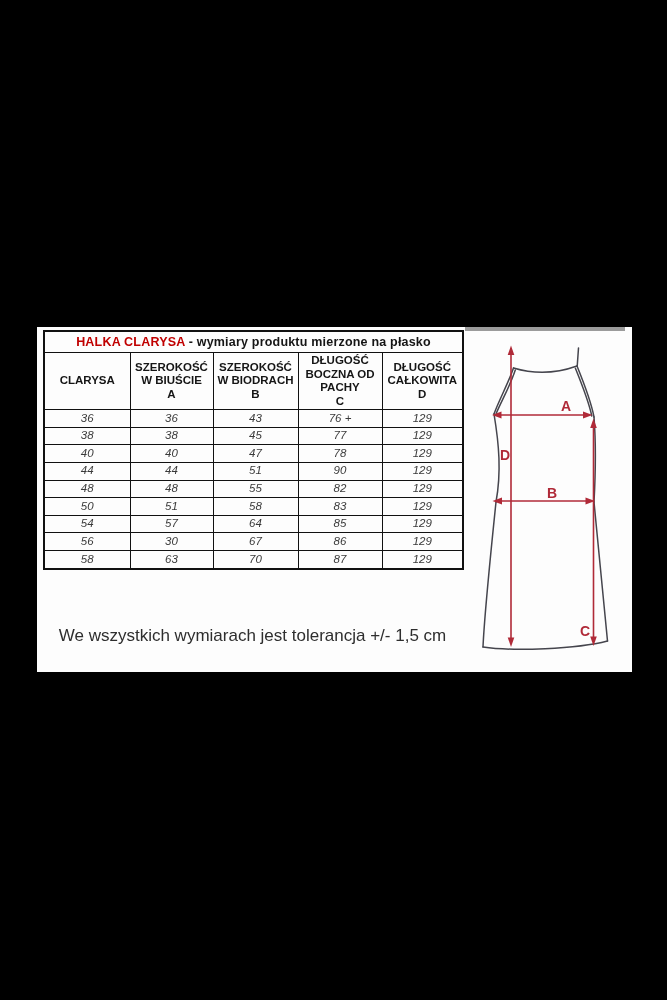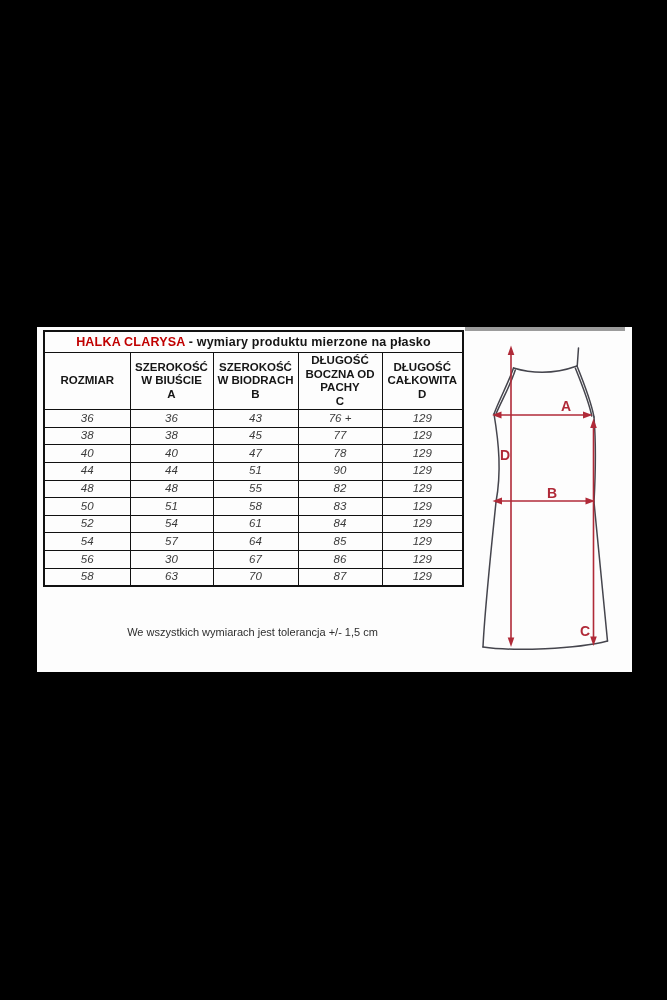--- a/index.html
+++ b/index.html
@@ -38,21 +38,21 @@
     height:56px;font-weight:bold;font-size:11.5px;line-height:13.5px;
     color:var(--head-text,#151515);
   }
   .size-table tbody td{
     height:16.65px;font-size:11.5px;line-height:1;
     color:var(--data-text,#3a3a3a);
     font-style:italic;
   }
   .footnote{
     position:absolute;left:6px;top:299px;width:419px;
-    text-align:center;font-size:11px;color:var(--note-text,#2e2e2e);
+    text-align:center;font-size:17px;color:var(--note-text,#2e2e2e);
   }
   
   svg.dress{position:absolute;left:428px;top:3px;}
   .outline{fill:none;stroke:var(--outline-gray,#45454d);stroke-width:1.5;stroke-linecap:round;}
   .mline{stroke:var(--arrow-red,#b02a38);stroke-width:1.6;}
   .ahead{fill:var(--arrow-red,#b02a38);stroke:none;}
   .mlabel{fill:var(--arrow-red,#b02a38);font-family:"Liberation Sans",sans-serif;
           font-weight:bold;font-size:14px;text-anchor:middle;}
 </style>
 </head>
@@ -68,21 +68,21 @@
           <col style="width:83px">
           <col style="width:85px">
         <col style="width:84px">
           <col style="width:81px">
       </colgroup>
       <thead>
         <tr>
           <td class="title-cell" colspan="5"><span class="brand">HALKA CLARYSA</span><span> - wymiary produktu mierzone na płasko</span></td>
         </tr>
         <tr>
-            <th>ROZMIAR</th>
+            <th>CLARYSA</th>
             <th>SZEROKOŚĆ<br>W BIUŚCIE<br>A</th>
             <th>SZEROKOŚĆ<br>W BIODRACH<br>B</th>
             <th>DŁUGOŚĆ<br>BOCZNA OD<br>PACHY<br>C</th>
             <th>DŁUGOŚĆ<br>CAŁKOWITA<br>D</th>
           </tr>
       </thead>
       <tbody>
           <tr>
             <td>36</td>
             <td>36</td>
@@ -116,27 +116,20 @@
             <td>48</td>
             <td>55</td>
             <td>82</td>
             <td>129</td>
           </tr>
           <tr>
             <td>50</td>
             <td>51</td>
             <td>58</td>
             <td>83</td>
-            <td>129</td>
-          </tr>
-          <tr>
-            <td>52</td>
-            <td>54</td>
-            <td>61</td>
-            <td>84</td>
             <td>129</td>
           </tr>
           <tr>
             <td>54</td>
             <td>57</td>
             <td>64</td>
             <td>85</td>
             <td>129</td>
           </tr>
           <tr>

